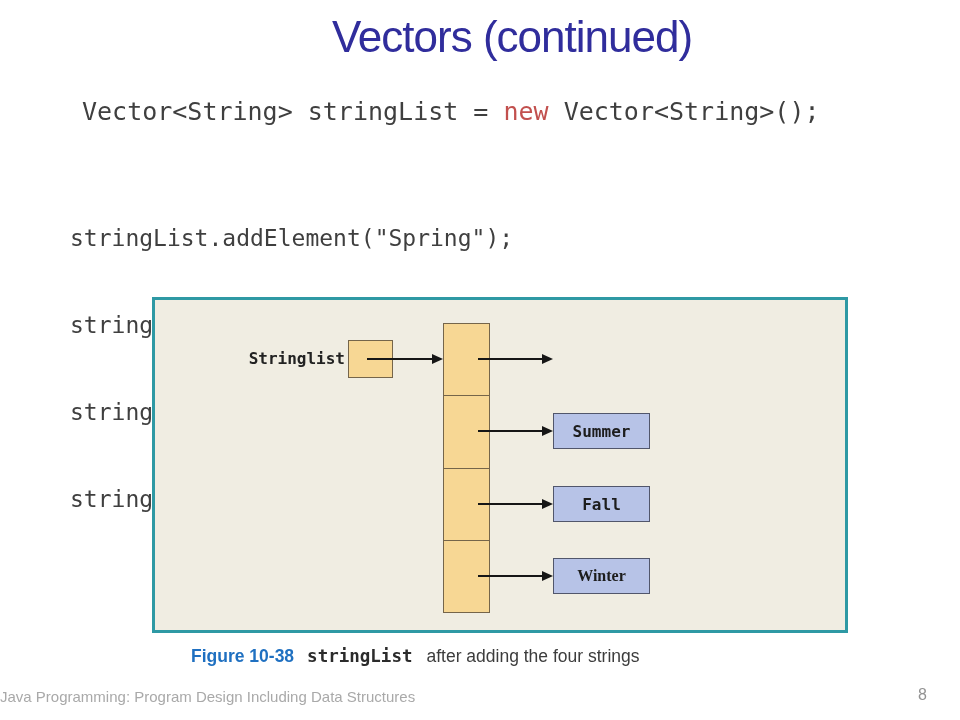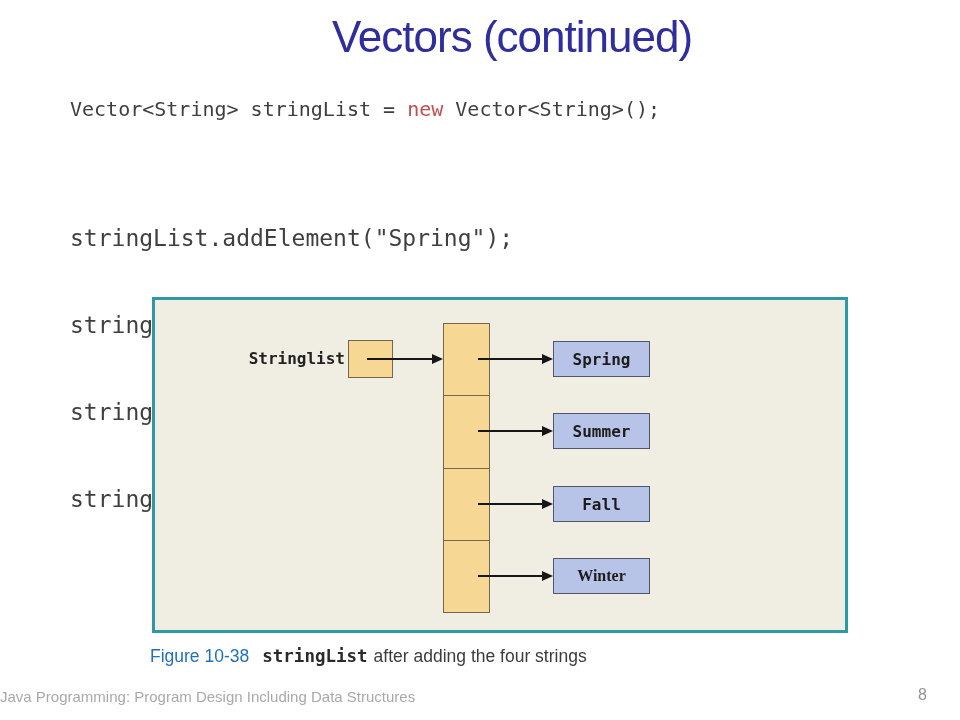--- a/index.html
+++ b/index.html
@@ -2,21 +2,21 @@
 <html style="--title: #302D9C; --keyword: #C2504E; --code-text: #3F3F3F; --panel-border: #2E99A4; --panel-bg: #F0EDE2; --cell-fill: #F7D794; --cell-border: #75654A; --element-fill: #B7C3E7; --figure-label: #1F70C1; --footer-text: #A9A9A9;"><head>
 <meta charset="utf-8">
 <style>
   html,body{margin:0;padding:0;background:#ffffff;}
   .slide{position:relative;width:960px;height:720px;background:#ffffff;overflow:hidden;
          font-family:"Liberation Sans",sans-serif;}
 
   .title{position:absolute;top:12px;left:0;right:0;text-align:center;padding-left:64px;
          font-size:44px;font-weight:normal;color:var(--title);letter-spacing:-1px;}
 
-  .code-line{position:absolute;left:70px;top:97px;font-size:20px;color:var(--code-text);
+  .code-line{position:absolute;left:82px;top:97px;font-size:25px;color:var(--code-text);
              white-space:pre;font-family:"DejaVu Sans Mono","Liberation Mono",monospace;}
   .kw{color:var(--keyword);}
   .code-block{position:absolute;left:70px;top:166px;font-size:23px;line-height:29px;
               color:var(--code-text);white-space:pre;
               font-family:"DejaVu Sans Mono","Liberation Mono",monospace;}
 
   .panel{position:absolute;left:152px;top:297px;width:696px;height:336px;
          background:var(--panel-bg);border:3px solid var(--panel-border);box-sizing:border-box;}
   .abs{position:absolute;}
 
@@ -40,24 +40,24 @@
   .a-c2{left:323px;top:203px;width:65px;}
   .a-c3{left:323px;top:275px;width:65px;}
 
   .ebox{left:398px;width:97px;height:36px;background:var(--element-fill);
         border:1px solid #51566B;box-sizing:border-box;display:flex;align-items:center;
         justify-content:center;font-weight:bold;font-size:16px;color:#1d1d1d;
         font-family:"DejaVu Sans Mono","Liberation Mono",monospace;}
   .e0{top:41px;} .e1{top:113px;} .e2{top:186px;} .e3{top:258px;font-family:Liberation Serif, serif;}
 
   .caption{position:absolute;left:150px;top:646px;font-size:17.5px;color:#3c3c3c;}
-  .fig-num{color:var(--figure-label);font-weight:normal;}
+  .fig-num{color:var(--figure-label);font-weight:bold;margin-left:41px;}
   .cap-code{font-weight:bold;color:#2b2b2b;margin-left:13px;
             font-family:"DejaVu Sans Mono","Liberation Mono",monospace;}
-  .cap-text{margin-left:6px;}
+  .cap-text{margin-left:14px;}
 
   .footer{position:absolute;left:0;right:0;top:688px;text-align:left;font-size:15px;
           color:var(--footer-text);}
   .pagenum{position:absolute;left:918px;top:686px;font-size:16px;color:#929292;}
 </style>
 </head>
 <body>
 
 <div class="slide">
 
@@ -82,23 +82,20 @@
       <div class="cell"></div>
       <div class="cell"></div>
       <div class="cell"></div>
     </div>
 
     <div class="abs arrow a-c0"></div>
     <div class="abs arrow a-c1"></div>
     <div class="abs arrow a-c2"></div>
     <div class="abs arrow a-c3"></div>
 
-    <div class="abs ebox e0">
-        <span>Spring</span>
-      </div>
     <div class="abs ebox e2">
         <span>Fall</span>
       </div>
     <div class="abs ebox e1">
         <span>Summer</span>
       </div>
     <div class="abs ebox e3">
         <span>Winter</span>
       </div>
   </div>

